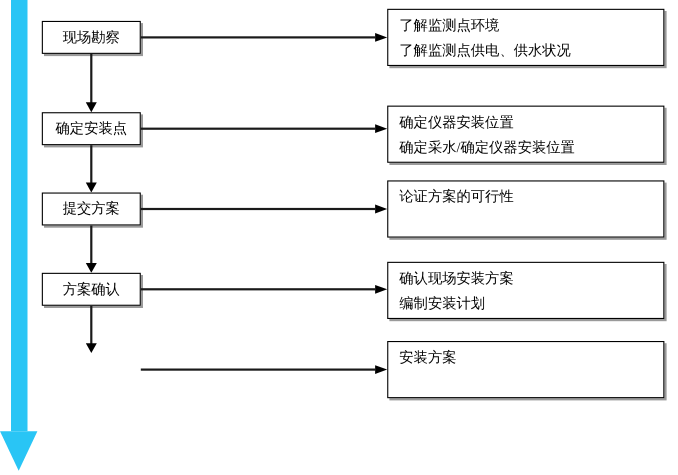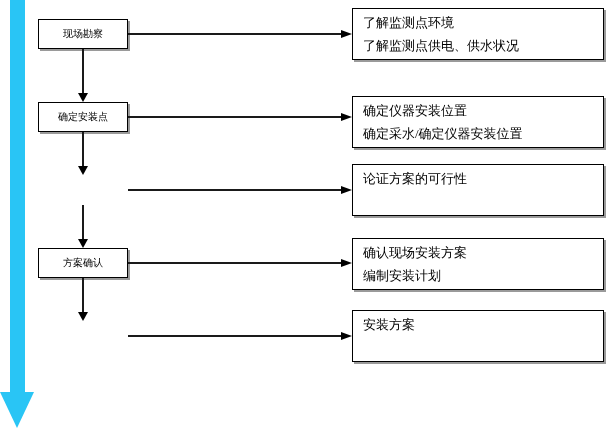--- a/index.html
+++ b/index.html
@@ -27,21 +27,21 @@
   }
   
   .lbox {
     position: absolute;
     left: 38px; width: 90px; height: 30px;
     box-sizing: border-box;
     border: 1px solid #000000;
     box-shadow: 2px 2px 0 #9a9a9a;
     background: #ffffff;
     text-align: center;
-    font-size: 10px;
+    font-size: 13px;
     line-height: 28px;
     white-space: nowrap;
   }
   
   .rbox {
     position: absolute;
     left: 352px; width: 252px; height: 52px;
     box-sizing: border-box;
     border: 1px solid #000000;
     box-shadow: 2px 2px 0 #9a9a9a;
@@ -105,20 +105,23 @@
   </div>
   <div class="hline" style="top:116.25px"></div>
   <div class="hhead" style="top:112.5px"></div>
   <div class="rbox" style="top:96px">
     <span class="dline">确定仪器安装位置</span>
     <span class="dline">确定采水/确定仪器安装位置</span>
   </div>
   <div class="vline" style="top:132px;height:35px"></div>
   <div class="vhead" style="top:166px"></div>
 
+  <div class="lbox" style="top:175px">
+    <span>提交方案</span>
+  </div>
   <div class="hline" style="top:189.25px"></div>
   <div class="hhead" style="top:185.5px"></div>
   <div class="rbox" style="top:164px">
     <span class="dline">论证方案的可行性</span>
   </div>
   <div class="vline" style="top:205px;height:35px"></div>
   <div class="vhead" style="top:239px"></div>
 
   <div class="lbox" style="top:248px">
     <span>方案确认</span>

